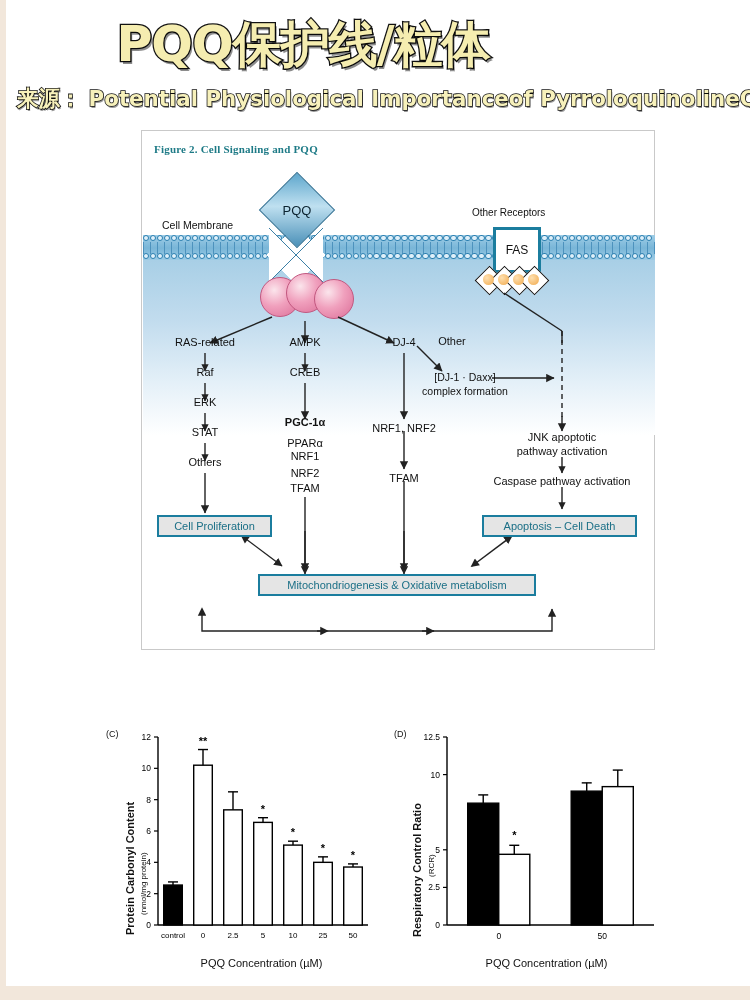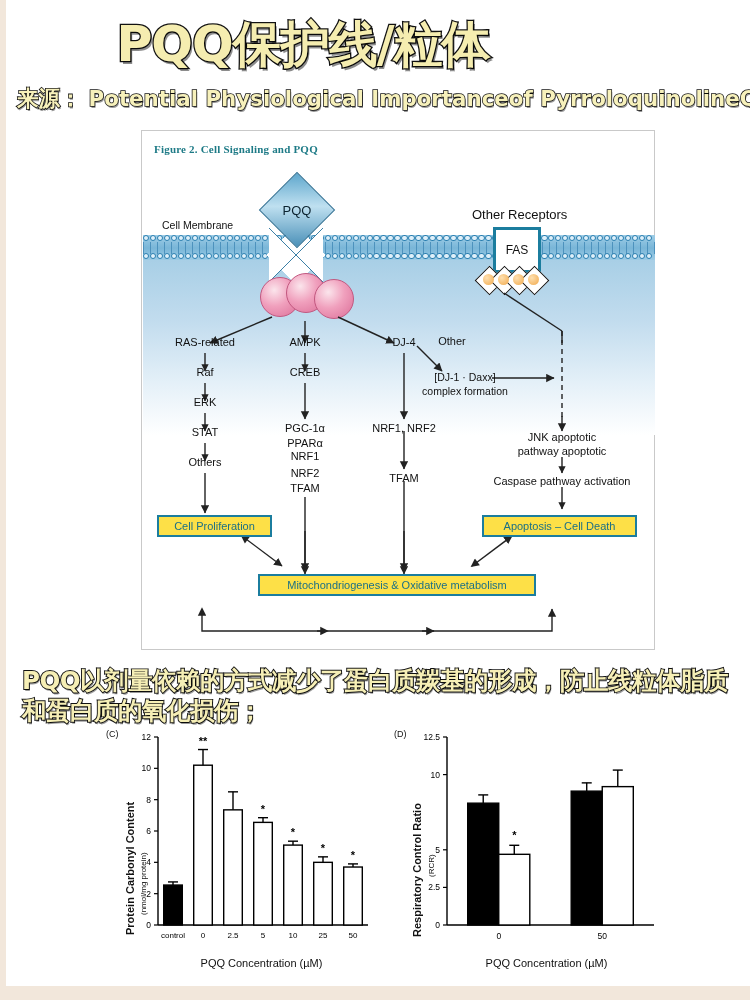--- a/index.html
+++ b/index.html
@@ -84,21 +84,21 @@
   .mtails{
     position:absolute;left:0;top:7px;width:512px;height:12px;
     background:repeating-linear-gradient(to right,#4d92bd 0 1px,transparent 1px 7px);
   }
   .memlabel{
     position:absolute;left:20px;top:88px;
     font-size:10.5px;color:#111;
   }
   .otherrec{
     position:absolute;left:330px;top:76px;
-    font-size:13px;color:#111;
+    font-size:10px;color:#111;
   }
   
   .pqq{
     position:absolute;left:128px;top:52px;width:52px;height:52px;
     background:linear-gradient(135deg,#5ea7cd,#bfe0f0 45%,#4a90b8);
     border:1.5px solid #2b6d91;
     transform:rotate(45deg);
     display:flex;align-items:center;justify-content:center;
   }
   .pqq span{transform:rotate(-45deg);font-size:13px;color:#0b2330;font-weight:500;}
@@ -127,21 +127,21 @@
     background:radial-gradient(circle at 35% 32%,#fbe5ec 0%,#f0a0bd 45%,#db6d97 100%);
     border:1.4px solid #c2577f;
   }
   
   .node{
     position:absolute;font-size:11px;color:#111;white-space:nowrap;
     text-align:center;
   }
   .node.sm{font-size:10.5px;}
   .outbox{
-    position:absolute;border:2px solid #1b7d9e;background:#fde047;
+    position:absolute;border:2px solid #1b7d9e;background:#e5e5e5;
     color:#1b6f86;font-size:11px;
     display:flex;align-items:center;justify-content:center;
     box-sizing:border-box;white-space:nowrap;
   }
   .figsvg{position:absolute;left:0;top:0;width:514px;height:520px;}
 
   
   .chart{position:absolute;}
   .panel-letter{position:absolute;font-size:9px;color:#111;}
   .axis-title-y{
@@ -419,44 +419,43 @@
     </svg>
 
     <div class="node" style="left:23px;top:205px;width:80px;">RAS-related</div>
     <div class="node" style="left:23px;top:235px;width:80px;">Raf</div>
     <div class="node" style="left:23px;top:265px;width:80px;">ERK</div>
     <div class="node" style="left:23px;top:295px;width:80px;">STAT</div>
     <div class="node" style="left:23px;top:325px;width:80px;">Others</div>
 
     <div class="node" style="left:123px;top:205px;width:80px;">AMPK</div>
     <div class="node" style="left:123px;top:235px;width:80px;">CREB</div>
-    <div class="node" style="left:123px;top:291px;width:80px;">PGC-1α</div>
+    <div class="node" style="left:123px;top:285px;width:80px;font-weight:bold;">PGC-1α</div>
     <div class="node" style="left:123px;top:306px;width:80px;">PPARα</div>
     <div class="node" style="left:123px;top:319px;width:80px;">NRF1</div>
     <div class="node" style="left:123px;top:336px;width:80px;">NRF2</div>
     <div class="node" style="left:123px;top:351px;width:80px;">TFAM</div>
 
     <div class="node" style="left:222px;top:205px;width:80px;">DJ-4</div>
     <div class="node" style="left:222px;top:291px;width:80px;text-align:center;">NRF1, NRF2</div>
     <div class="node" style="left:222px;top:341px;width:80px;">TFAM</div>
 
     <div class="node" style="left:285px;top:204px;width:50px;">Other</div>
     <div class="node sm" style="left:278px;top:240px;width:90px;">[DJ-1 · Daxx]</div>
     <div class="node sm" style="left:270px;top:254px;width:106px;">complex formation</div>
 
     <div class="node" style="left:370px;top:300px;width:100px;">JNK apoptotic</div>
-    <div class="node" style="left:362px;top:314px;width:116px;">pathway apoptotic</div>
+    <div class="node" style="left:362px;top:314px;width:116px;">pathway activation</div>
     <div class="node" style="left:340px;top:344px;width:160px;">Caspase pathway activation</div>
 
     <div class="outbox" style="left:15px;top:384px;width:115px;height:22px;">Cell Proliferation</div>
     <div class="outbox" style="left:340px;top:384px;width:155px;height:22px;">Apoptosis – Cell Death</div>
     <div class="outbox" style="left:116px;top:443px;width:278px;height:22px;">Mitochondriogenesis &amp; Oxidative metabolism</div>
   </div>
 
-  <div class="caption">PQQ以剂量依赖的方式减少了蛋白质羰基的形成，防止线粒体脂质和蛋白质的氧化损伤；</div>
 
   <div class="chart" style="left:100px;top:725px;width:265px;height:255px;">
     <div class="panel-letter" style="left:0px;top:4px;">(C)</div>
     <div class="axis-title-y" style="left:18px;top:210px;">Protein Carbonyl Content</div>
     <div class="axis-sub-y" style="left:33px;top:190px;">(nmol/mg protein)</div>
     <div class="axis-title-x" style="left:48px;top:232px;width:215px;">PQQ Concentration (µM)</div>
     <svg id="svgC" style="position:absolute;left:0;top:0;" width="265" height="232" viewBox="0 0 265 232">
         <line x1="52" y1="12" x2="52" y2="200" stroke="#000" stroke-width="1.4"></line>
         <line x1="52" y1="200" x2="262" y2="200" stroke="#000" stroke-width="1.4"></line>
         <line x1="48" y1="200" x2="52" y2="200" stroke="#000" stroke-width="1.2"></line>

